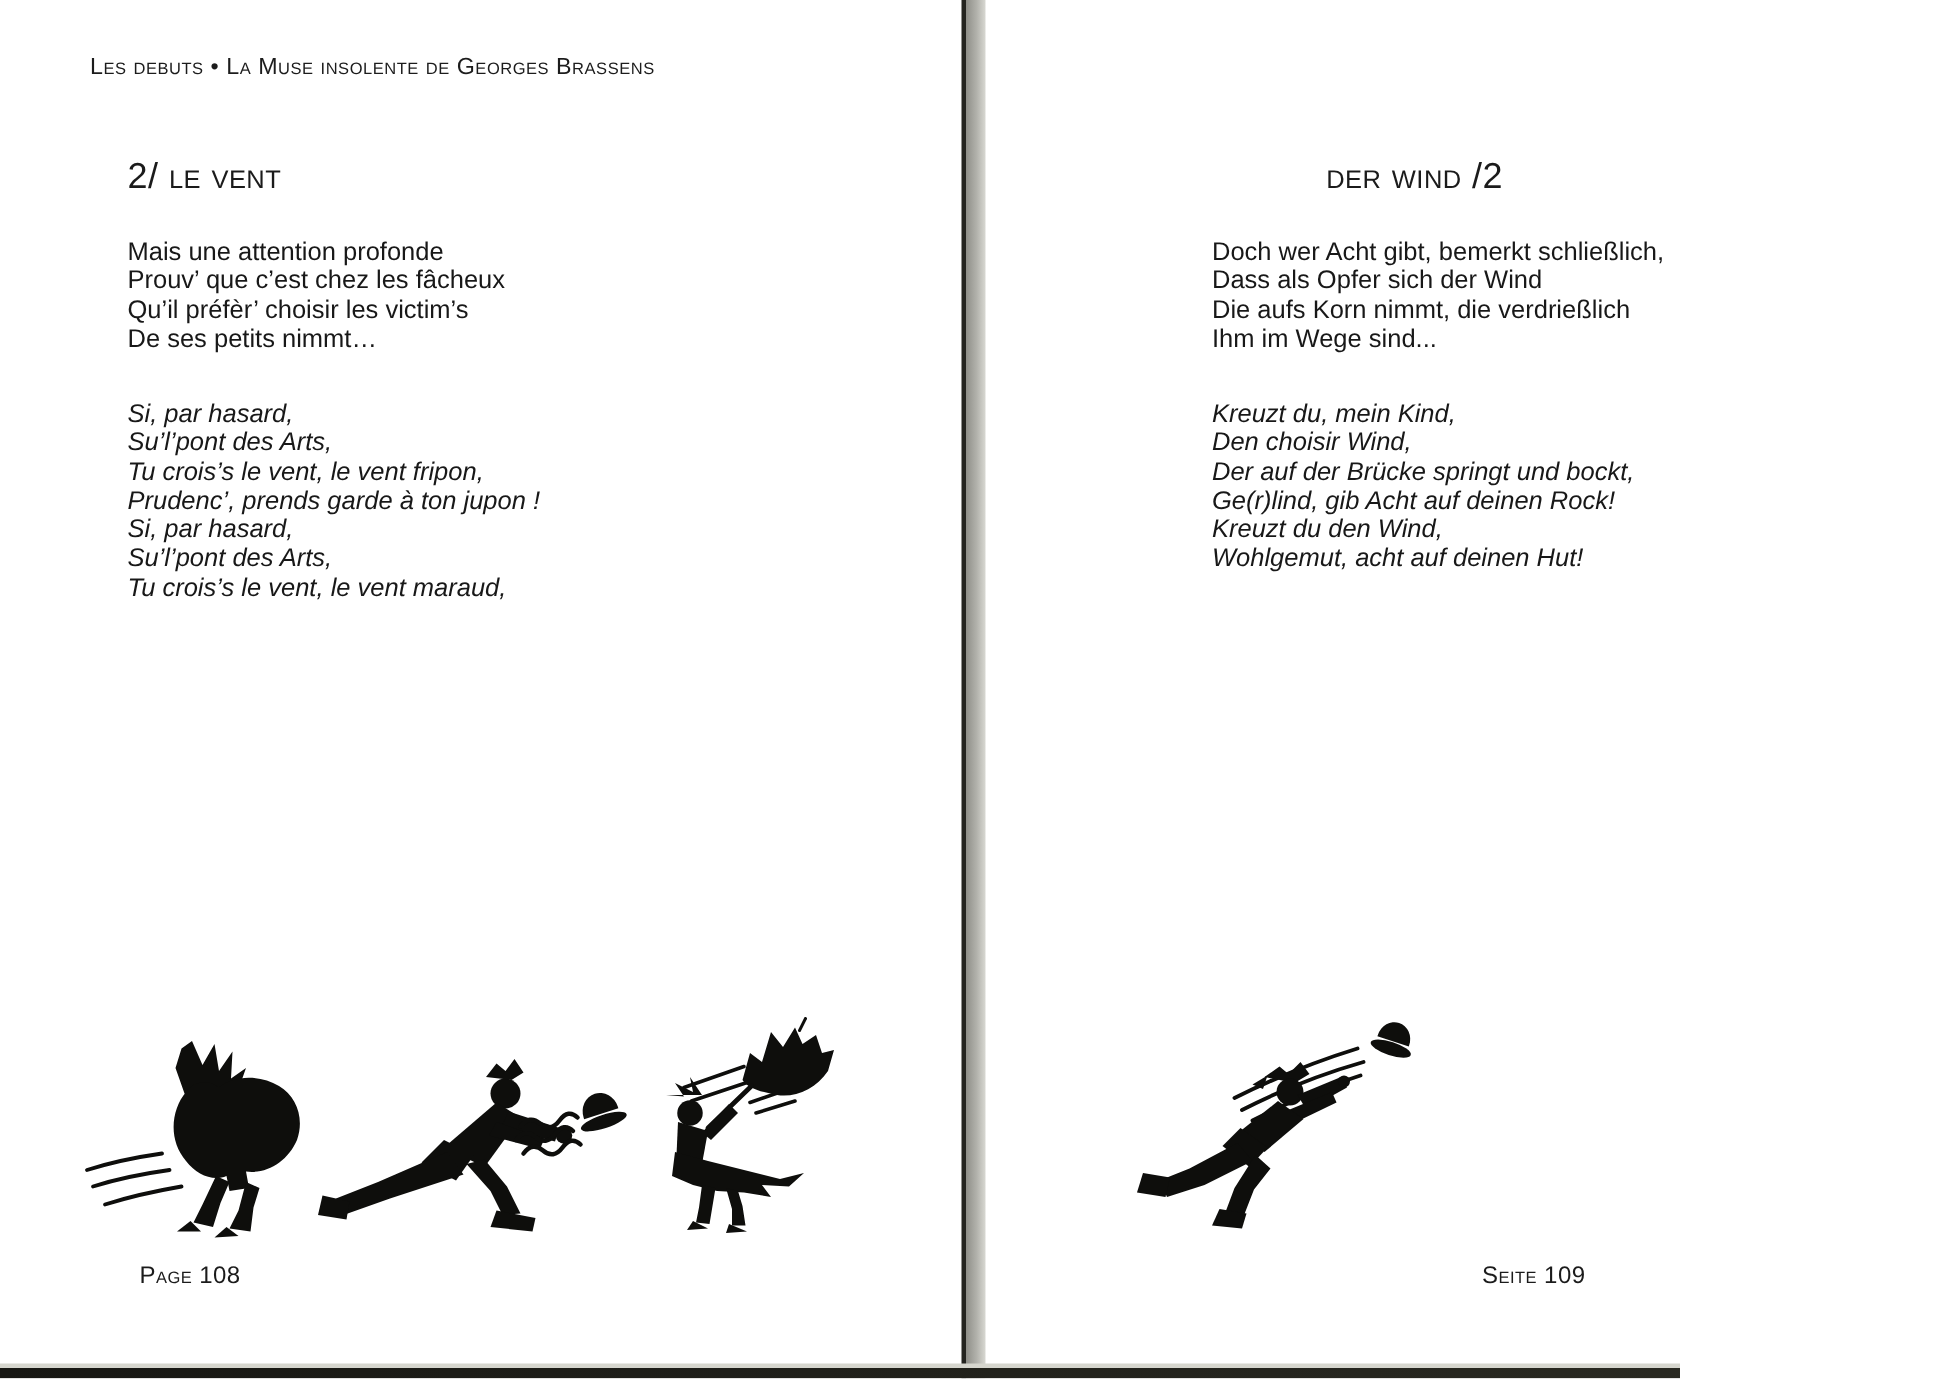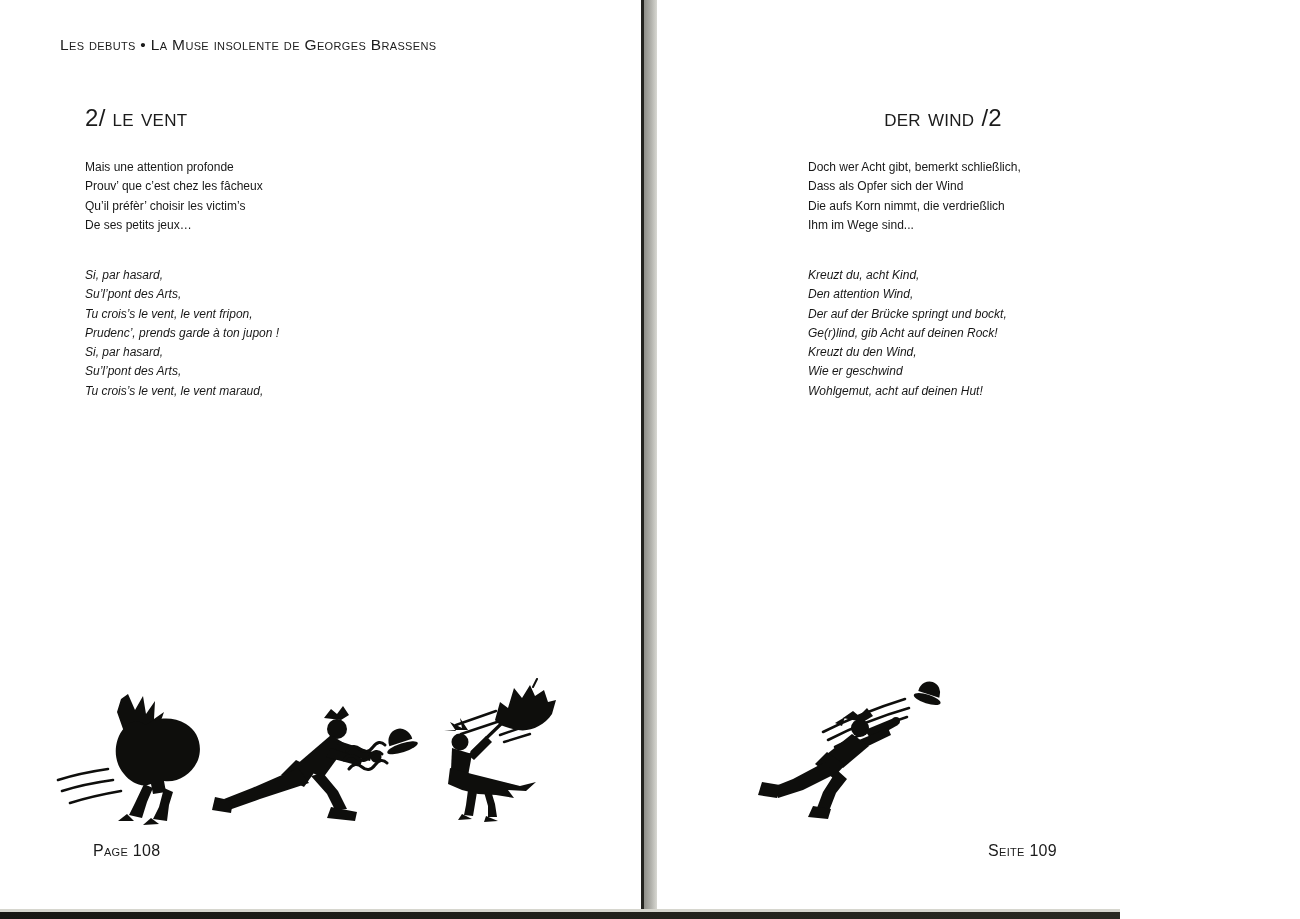--- a/index.html
+++ b/index.html
@@ -13,21 +13,21 @@
     font-variant:small-caps;letter-spacing:.35px;color:#1c1c1c;white-space:pre;
   }
   .running-head.left{left:60px;}
   .running-head.right{right:63px;}
   .song-title{
     position:absolute;top:106px;font-size:24px;line-height:24px;margin:0;
     font-weight:400;font-variant:small-caps;letter-spacing:.3px;color:#1b1b1b;white-space:pre;
   }
   .song-title.left{left:85px;}
   .song-title.right{right:118px;text-align:center;}
-  .stanza{position:absolute;font-size:12px;line-height:19.3px;color:#181818;}
+  .stanza{position:absolute;font-size:17px;line-height:19.3px;color:#181818;}
   .stanza .line{white-space:pre;}
   .stanza.roman-left,.stanza.italic-left{left:85px;}
   .stanza.roman-right,.stanza.italic-right{left:808px;}
   .stanza.roman-left,.stanza.roman-right{top:158px;}
   .stanza.italic-left,.stanza.italic-right{top:266px;font-style:italic;}
   .folio{
     position:absolute;top:841px;font-size:16px;line-height:19px;
     font-variant:small-caps;letter-spacing:.3px;color:#1b1b1b;white-space:pre;margin-left:33px;
   }
   .folio.left{left:60px;}
@@ -47,21 +47,21 @@
 <div class="canvas">
 
   <div class="running-head left">Les debuts • La Muse insolente de Georges Brassens</div>
 
   <h2 class="song-title left">2/ le vent</h2>
 
   <div class="stanza roman-left">
       <div class="line">Mais une attention profonde</div>
       <div class="line">Prouv’ que c’est chez les fâcheux</div>
       <div class="line">Qu’il préfèr’ choisir les victim’s</div>
-      <div class="line">De ses petits jeux…</div>
+      <div class="line">De ses petits nimmt…</div>
     </div>
 
   <div class="stanza italic-left">
       <div class="line">Si, par hasard,</div>
       <div class="line">Su’l’pont des Arts,</div>
       <div class="line">Tu crois’s le vent, le vent fripon,</div>
       <div class="line">Prudenc’, prends garde à ton jupon !</div>
       <div class="line">Si, par hasard,</div>
       <div class="line">Su’l’pont des Arts,</div>
       <div class="line">Tu crois’s le vent, le vent maraud,</div>
@@ -140,26 +140,25 @@
   <h2 class="song-title right">der wind /2</h2>
 
   <div class="stanza roman-right">
       <div class="line">Doch wer Acht gibt, bemerkt schließlich,</div>
       <div class="line">Dass als Opfer sich der Wind</div>
       <div class="line">Die aufs Korn nimmt, die verdrießlich</div>
       <div class="line">Ihm im Wege sind...</div>
     </div>
 
   <div class="stanza italic-right">
-      <div class="line">Kreuzt du, acht Kind,</div>
-      <div class="line">Den attention Wind,</div>
+      <div class="line">Kreuzt du, mein Kind,</div>
+      <div class="line">Den choisir Wind,</div>
       <div class="line">Der auf der Brücke springt und bockt,</div>
       <div class="line">Ge(r)lind, gib Acht auf deinen Rock!</div>
       <div class="line">Kreuzt du den Wind,</div>
-      <div class="line">Wie er geschwind</div>
       <div class="line">Wohlgemut, acht auf deinen Hut!</div>
     </div>
 
   <svg class="illus" style="left:1160px;top:520px" width="60" height="65" viewBox="0 0 60 65">
     <g fill="#0e0e0c">
       <path d="M4,33 C6,19 16,9 30,6 L40,3 L52,8 L55,14 C50,26 40,35 28,38 C18,40 9,38 4,33 Z"></path>
       <path d="M52,8 L58,2" stroke="#0e0e0c" stroke-width="2.2" stroke-linecap="round"></path>
       <path d="M26,37 L12,56" stroke="#0e0e0c" stroke-width="3" stroke-linecap="round"></path>
       <path d="M12,56 Q8,63 14,64" fill="none" stroke="#0e0e0c" stroke-width="3" stroke-linecap="round"></path>
     </g>

